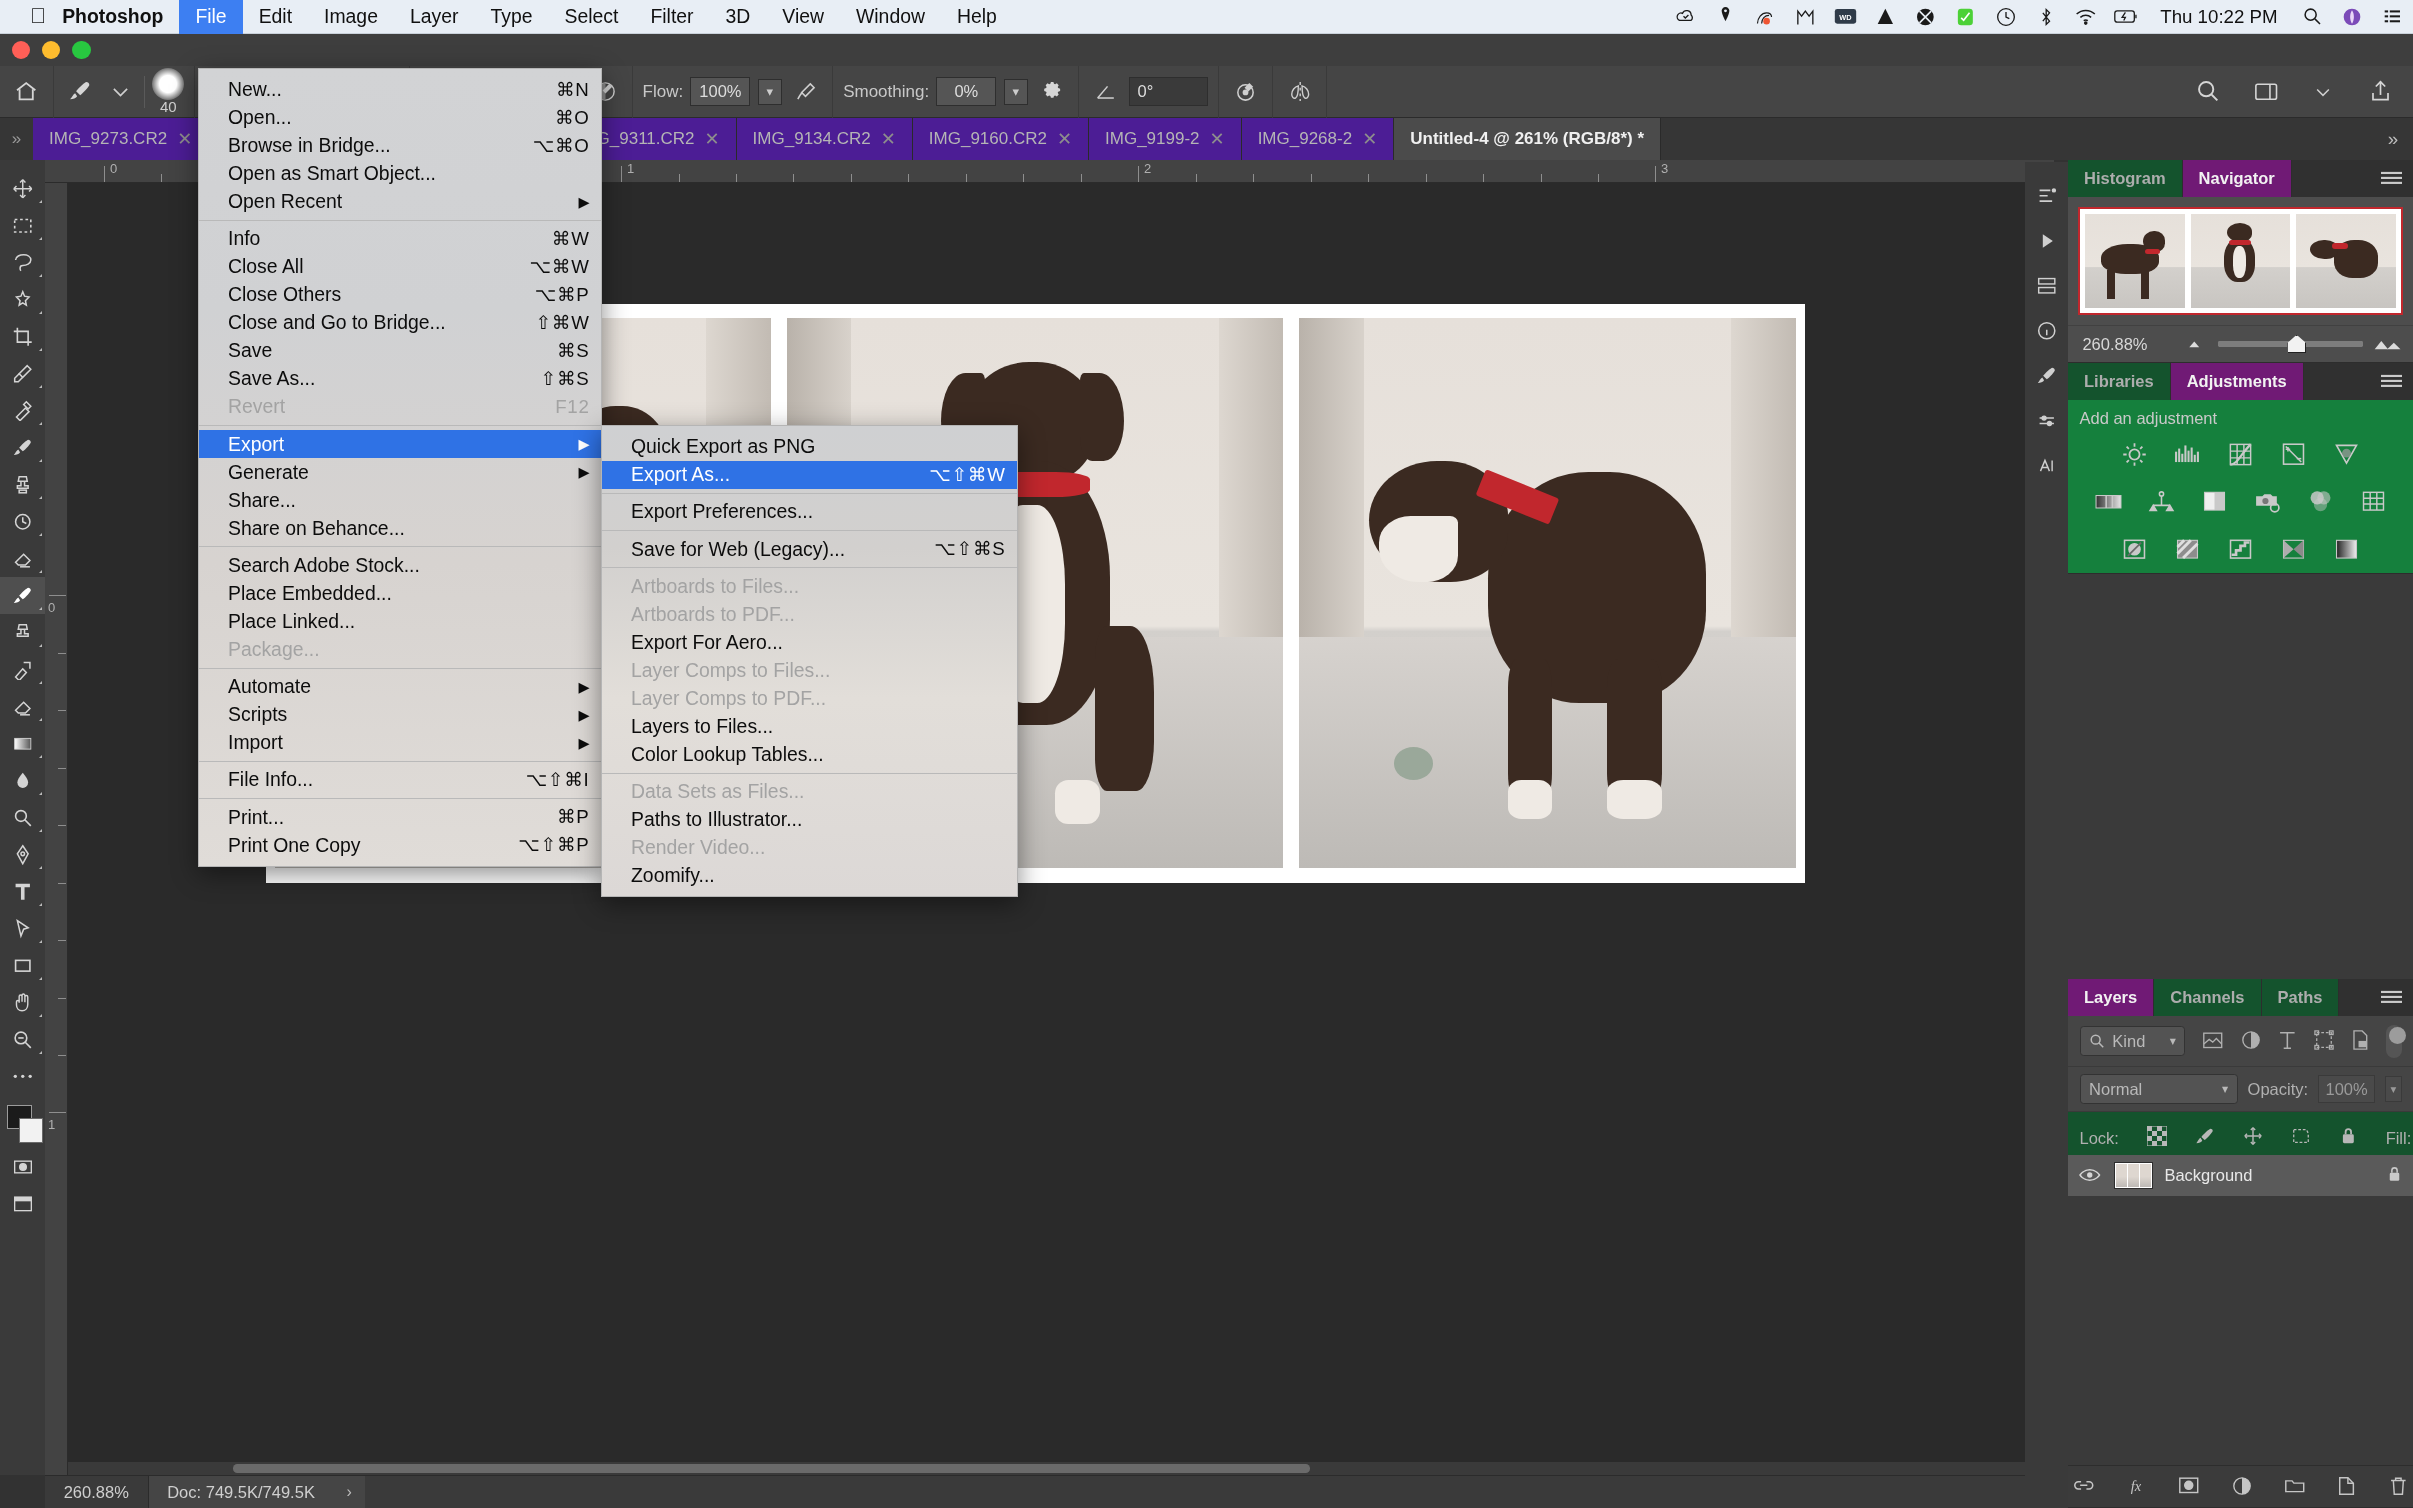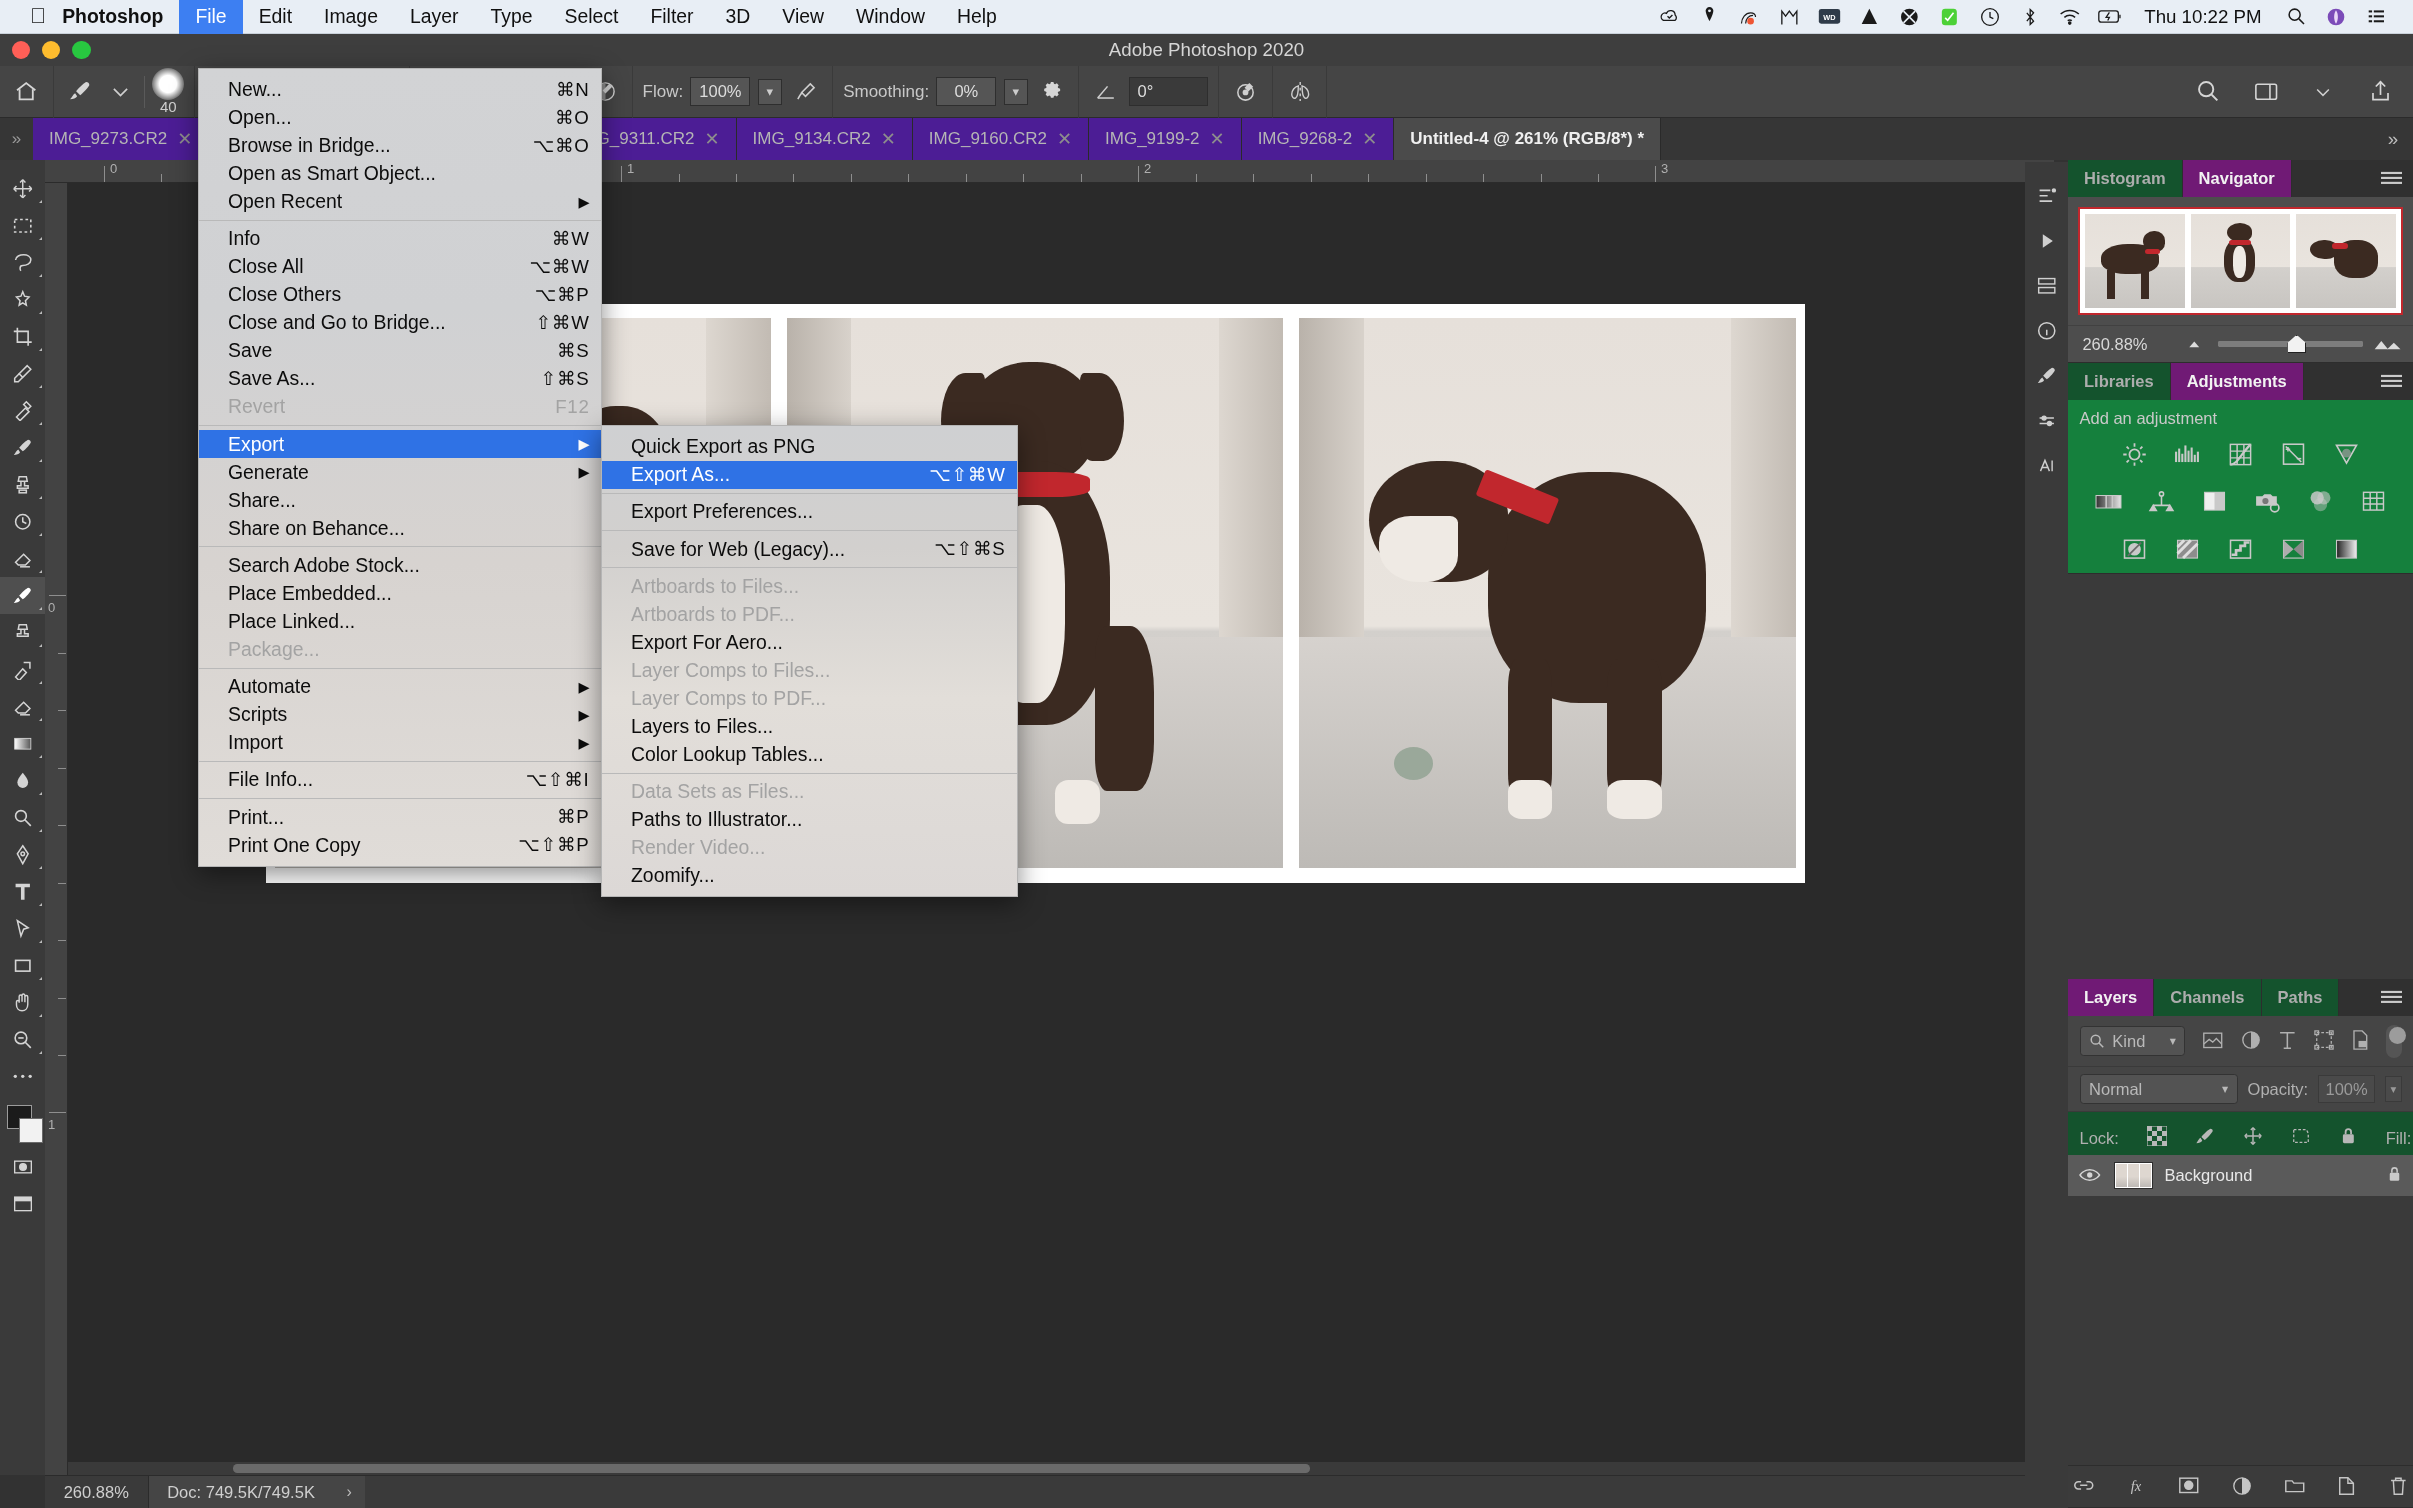--- a/index.html
+++ b/index.html
@@ -8,21 +8,21 @@
 
   
   #macbar { position:absolute; left:0; top:0; width:2413px; height:34px;
     background:#e8eef5; display:flex; align-items:center; z-index:60;
     border-bottom:0.7px solid #c9d1da; }
   #macbar .apple { margin-left:30px; font-size:21.5px; line-height:1; color:#1a1a1a; }
   .mb-item { font-size:19.4px; color:#101010; padding:0 16px; height:34px;
     display:flex; align-items:center; white-space:nowrap; }
   .mb-item.bold { font-weight:bold; }
   .mb-item.active { background:#3d7ff2; color:#fff; }
-  #macbar-right { margin-left:auto; display:flex; align-items:center; padding-right:17px; gap:0px; }
+  #macbar-right { margin-left:auto; display:flex; align-items:center; padding-right:1px; gap:0px; }
   .tray { width:40px; height:34px; display:flex; align-items:center; justify-content:center;
     color:#1a1a1a; font-size:18.7px; }
   .tray svg { display:block; }
   #clock { font-size:18.7px; color:#101010; padding:0 14.4px; white-space:nowrap; }
 
   
   #app { position:absolute; left:0; top:34px; width:2413px; height:1474px; background:#323232; }
 
   
   #titlebar { position:absolute; left:0; top:0; width:2413px; height:32px;
@@ -326,21 +326,20 @@
       </span>
   </div>
 </div>
 
 <div id="app">
 
   <div id="titlebar">
     <div class="traffic" id="tl-red"></div>
     <div class="traffic" id="tl-yel"></div>
     <div class="traffic" id="tl-grn"></div>
-    <div id="apptitle">Adobe Photoshop 2020</div>
   </div>
 
   <div id="optbar">
     <div class="obsec">
       <span class="obico">
           <svg width="24.4" height="24.4" viewBox="0 0 24 24" fill="none" stroke="#d6d6d6" stroke-width="1.8">
             <path d="M3 11l9-7 9 7"></path>
             <path d="M5.5 10v10h13V10"></path>
           </svg>
         </span>

